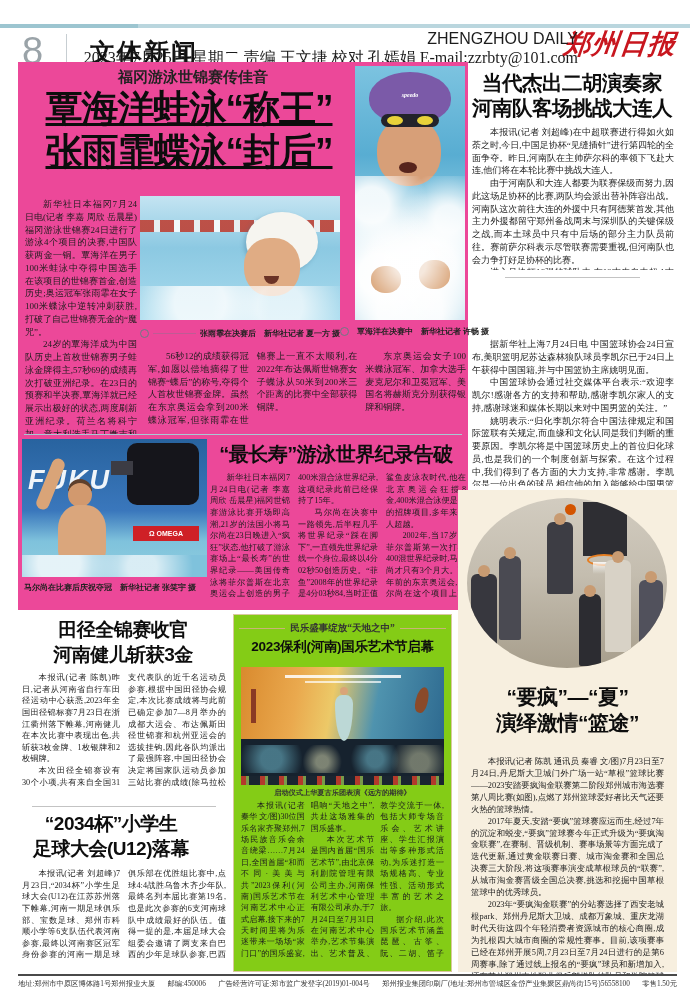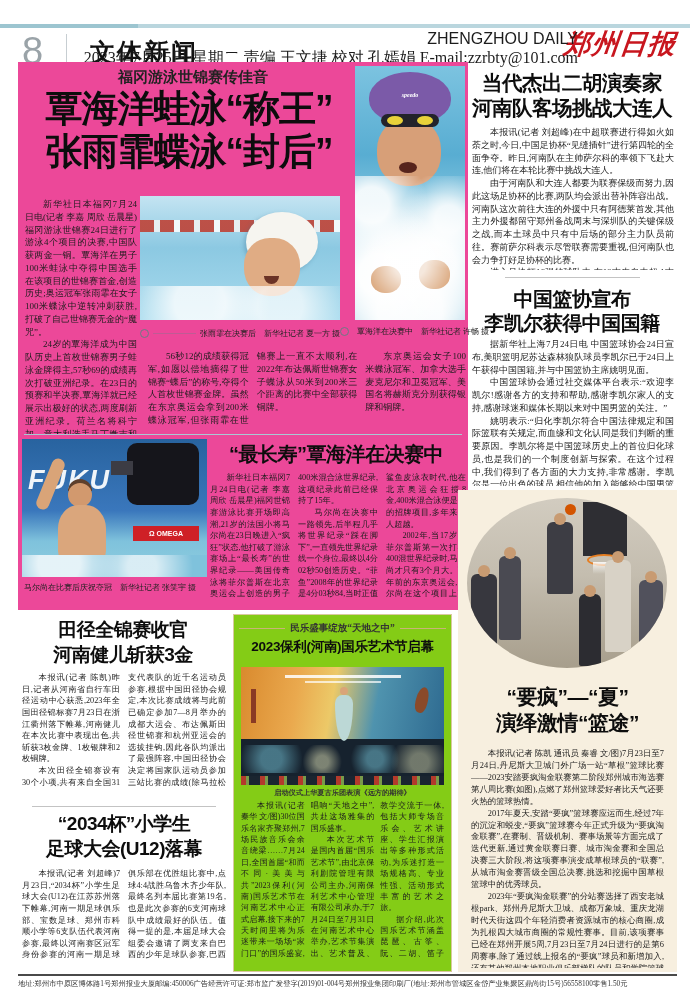--- a/index.html
+++ b/index.html
@@ -13,29 +13,29 @@
   .pagenum{left:22px;top:32px;font-size:38px;line-height:1;color:#9aa3a8;font-weight:400;}
   .head-divider{left:66px;top:34px;width:1px;height:34px;background:#c7ced2;}
   .section-title{left:90px;top:36px;font-size:25px;font-weight:700;color:#111;letter-spacing:2px;}
   .logo-cn{right:14px;top:26px;font-size:27px;font-weight:900;color:#c8161e;
            font-style:italic;letter-spacing:1px;transform:skewX(-6deg);}
   .mast-texts{right:112px;top:30px;text-align:right;}
   
   .mainblk{left:18px;top:62px;width:450px;height:548px;background:#ec4899;}
   .kicker{left:20px;top:6px;width:310px;text-align:center;font-size:15px;font-weight:700;color:#222;}
   .bigh{left:0;top:26px;width:342px;text-align:center;font-weight:900;font-size:37px;line-height:1.16;
-        letter-spacing:-1px;color:#0d0d0d;}
+        letter-spacing:-1px;color:#0d0d0d;text-decoration:underline;}
   .txt{font-size:9px;line-height:1.42;text-align:justify;overflow:hidden;}
   .txt p{margin:0;text-indent:2em;}
   .cols3{column-count:3;column-gap:8px;}
   .cols2{column-count:2;column-gap:8px;}
   .caprow{display:flex;align-items:center;height:14px;}
   .capmark{width:7px;height:7px;border:1px solid #6d7b84;border-radius:50%;flex:none;}
   .capline{flex:1;height:1px;background:rgba(110,130,140,.35);margin:0 4px;}
-  .captext{font-size:8px;font-weight:400;color:#222;white-space:nowrap;}
+  .captext{font-size:8px;font-weight:700;color:#222;white-space:nowrap;}
   .divider-blue{height:1px;background:#a9c9d4;}
   .rec-title{font-weight:900;font-size:20px;text-align:center;color:#0d0d0d;letter-spacing:-0.5px;}
   
   .photo{overflow:hidden;}
   .photo-tan{background:
      radial-gradient(circle at 22% 82%,rgba(255,255,255,.95) 0 9%,transparent 32%),
      radial-gradient(circle at 72% 78%,rgba(255,255,255,.9) 0 10%,transparent 34%),
      radial-gradient(circle at 50% 96%,rgba(255,255,255,.95) 0 13%,transparent 42%),
      linear-gradient(180deg,#7cc3e0 0%,#58add2 35%,#9ed4e8 68%,#63b3d3 100%);}
   .tan-cap{position:absolute;top:6px;left:14px;width:82px;height:52px;background:#7b5aa8;
@@ -118,21 +118,21 @@
   .ltitle{font-weight:900;text-align:center;color:#0d0d0d;line-height:1.3;letter-spacing:-0.5px;}
   .midbox{left:233px;top:614px;width:219px;height:358px;background:#84cc16;border:1px solid #d9c99e;
           box-sizing:border-box;}
   .mkicker{display:flex;align-items:center;margin-top:7px;}
   .mkicker .ln{flex:1;height:1px;background:#c9b477;margin:0 5px;}
   .mkicker .t{font-size:9.5px;font-weight:700;color:#333;white-space:nowrap;}
   .mtitle{text-align:center;font-weight:900;font-size:13.5px;letter-spacing:-0.3px;color:#0d0d0d;margin-top:3px;}
   .mcaption{text-align:center;font-size:7.2px;font-weight:700;color:#333;}
   
   .footline{left:18px;right:13px;top:974px;height:2px;background:#4a4a4a;}
-  .footrow{left:18px;right:13px;top:979px;display:flex;
+  .footrow{left:18px;right:13px;top:979px;display:flex;justify-content:space-between;
            font-size:7.3px;color:#333;}
 </style>
 </head>
 <body>
 
 <div class="page">
 
   <div class="abs topbar"></div>
   <div class="abs topbar-accent"></div>
   <div class="abs pagenum sans">8</div>
@@ -201,44 +201,40 @@
           <i></i>
         </div>
       <div class="fuku-arm"></div>
       <div class="fuku-hair"></div>
       <div class="fuku-head"></div>
       <div class="fuku-torso"></div>
       <div class="fuku-omega">Ω OMEGA</div>
       <div class="fuku-water"></div>
     </div>
     <div class="abs captext" style="left:6px;top:520px;width:230px;text-align:left;">马尔尚在比赛后庆祝夺冠　新华社记者 张笑宇 摄</div>
-    <div class="abs rec-title sans" style="left:190px;top:379px;width:256px;">“最长寿”覃海洋在决赛中</div>
+    <div class="abs rec-title sans" style="left:190px;top:379px;width:256px;">“最长寿”游泳世界纪录告破</div>
     <div class="abs txt cols3" style="left:192px;top:410px;width:256px;height:132px;font-size:8.2px;">
         <p>新华社日本福冈7月24日电(记者 李嘉 周欣 岳晨星)福冈世锦赛游泳比赛开场即高潮,21岁的法国小将马尔尚在23日晚进入“疯狂”状态,他打破了游泳赛场上“最长寿”的世界纪录——美国传奇泳将菲尔普斯在北京奥运会上创造的男子400米混合泳世界纪录,这项纪录此前已经保持了15年。</p>
         <p>马尔尚在决赛中一路领先,后半程几乎将世界纪录“踩在脚下”,一直领先世界纪录线一个身位,最终以4分02秒50创造历史。“菲鱼”2008年的世界纪录是4分03秒84,当时正值鲨鱼皮泳衣时代,他在北京奥运会狂揽8金,400米混合泳便是他的招牌项目,多年来无人超越。</p>
         <p>2002年,当17岁的菲尔普斯第一次打破400混世界纪录时,马尔尚才只有3个月大。两年前的东京奥运会,马尔尚在这个项目上获得第六名,此后他成为传奇教练鲍曼的弟子,鲍曼正是菲尔普斯当年的教练。成为“菲鱼”的同门师弟后,打破400混的世界纪录就成了马尔尚的目标。在去年的布达佩斯世锦赛上,他游出4分04秒28,已经是最接近这项世界纪录的人。</p>
       </div>
   </div>
 
   <div class="abs rtitle sans" style="left:470px;top:70px;width:204px;font-size:20.5px;">
     <div>当代杰出二胡演奏家</div>
     <div>河南队客场挑战大连人</div>
   </div>
   <div class="abs txt" style="left:472px;top:126px;width:202px;height:144px;">
       <p>本报讯(记者 刘超峰)在中超联赛进行得如火如荼之时,今日,中国足协杯“见缝插针”进行第四轮的全面争夺。昨日,河南队在主帅萨尔科的率领下飞赴大连,他们将在本轮比赛中挑战大连人。</p>
       <p>由于河南队和大连人都要为联赛保级而努力,因此这场足协杯的比赛,两队均会派出替补阵容出战。河南队这次前往大连的外援中只有阿德莱首发,其他主力外援都留守郑州备战周末与深圳队的关键保级之战,而本土球员中只有中后场的部分主力队员前往。赛前萨尔科表示尽管联赛需要重视,但河南队也会力争打好足协杯的比赛。</p>
       <p>进入足协杯16强的球队中,有12支来自中超,1支中甲球队和2支中乙球队。16支队伍将捉对厮杀,以单场淘汰的方式产生8强。</p>
     </div>
 
   <div class="abs divider-gray" style="left:505px;top:277px;width:135px;"></div>
 
-  <div class="abs rtitle sans" style="left:470px;top:287px;width:204px;font-size:20px;">
-    <div>中国篮协宣布</div>
-    <div>李凯尔获得中国国籍</div>
-  </div>
   <div class="abs txt" style="left:472px;top:338px;width:202px;height:148px;">
       <p>据新华社上海7月24日电 中国篮球协会24日宣布,美职篮明尼苏达森林狼队球员李凯尔已于24日上午获得中国国籍,并与中国篮协主席姚明见面。</p>
       <p>中国篮球协会通过社交媒体平台表示:“欢迎李凯尔!感谢各方的支持和帮助,感谢李凯尔家人的支持,感谢球迷和媒体长期以来对中国男篮的关注。”</p>
       <p>姚明表示:“归化李凯尔符合中国法律规定和国际篮联有关规定,而血缘和文化认同是我们判断的重要原因。李凯尔将是中国篮球历史上的首位归化球员,也是我们的一个制度创新与探索。在这个过程中,我们得到了各方面的大力支持,非常感谢。李凯尔是一位出色的球员,相信他的加入能够给中国男篮带来帮助。”</p>
     </div>
 
   <div class="abs cream">
     <div class="abs oval">
       <div class="hoop-bb"></div>
       <div class="hoop-ring"></div>
@@ -248,39 +244,39 @@
       <div class="plyr" style="top:58px;left:32px;width:22px;height:84px;background:#4a4a52;"></div>
       <div class="plyr" style="top:76px;left:4px;width:26px;height:86px;background:#37373e;"></div>
       <div class="plyr" style="top:62px;right:36px;width:26px;height:92px;background:#d8d2c6;"></div>
       <div class="plyr" style="top:82px;right:4px;width:24px;height:84px;background:#51515c;"></div>
       <div class="plyr" style="top:96px;left:112px;width:22px;height:72px;background:#2c2c31;"></div>
     </div>
     <div class="abs rtitle sans" style="left:0;top:194px;width:219px;font-size:21px;">
       <div>“要疯”—“夏”</div>
       <div>演绎激情“篮途”</div>
     </div>
-    <div class="abs txt" style="left:13px;top:258px;width:193px;height:220px;font-size:8.4px;">
+    <div class="abs txt" style="left:13px;top:266px;width:193px;height:220px;font-size:8.4px;">
         <p>本报讯(记者 陈凯 通讯员 秦睿 文/图)7月23日至7月24日,丹尼斯大卫城门外广场一站“草根”篮球比赛——2023安踏要疯淘金联赛第二阶段郑州城市海选赛第八周比赛(如图),点燃了郑州篮球爱好者比天气还要火热的篮球热情。</p>
         <p>2017年夏天,安踏“要疯”篮球赛应运而生,经过7年的沉淀和蜕变,“要疯”篮球赛今年正式升级为“要疯淘金联赛”,在赛制、晋级机制、赛事场景等方面完成了迭代更新,通过黄金联赛日赛、城市淘金赛和全国总决赛三大阶段,将这项赛事演变成草根球员的“联赛”,从城市淘金赛晋级全国总决赛,挑选和挖掘中国草根篮球中的优秀球员。</p>
         <p>2023年“要疯淘金联赛”的分站赛选择了西安老城根park、郑州丹尼斯大卫城、成都万象城、重庆龙湖时代天街这四个年轻消费者资源城市的核心商圈,成为扎根四大城市商圈的常规性赛事。目前,该项赛事已经在郑州开展5周,7月23日至7月24日进行的是第6周赛事,除了通过线上报名的“要疯”球员和新增加入,还有其他郑州本地职业俱乐部梯队的队员和学院篮球员参与,李宁杰以及资深球探报名参与,几位草根球员的精彩对决将赛事氛围推向了高潮,演绎出“要疯”一“夏”的激情“篮途”。</p>
       </div>
   </div>
 
   <div class="abs ltitle sans" style="left:18px;top:618px;width:210px;font-size:19px;">
     <div>田径全锦赛收官</div>
     <div>河南健儿斩获3金</div>
   </div>
   <div class="abs txt cols2" style="left:22px;top:672px;width:204px;height:128px;font-size:8.2px;">
       <p>本报讯(记者 陈凯)昨日,记者从河南省自行车田径运动中心获悉,2023年全国田径锦标赛7月23日在浙江衢州落下帷幕,河南健儿在本次比赛中表现出色,共斩获3枚金牌、1枚银牌和2枚铜牌。</p>
       <p>本次田径全锦赛设有30个小项,共有来自全国31支代表队的近千名运动员参赛,根据中国田径协会规定,本次比赛成绩将与此前已确定参加7—8月举办的成都大运会、布达佩斯田径世锦赛和杭州亚运会的选拔挂钩,因此各队均派出了最强阵容,中国田径协会决定将国家队运动员参加三站比赛的成绩(除马拉松项目)带入浙江衢州田径全锦赛。</p>
     </div>
 
   <div class="abs divider-gray" style="left:32px;top:806px;width:184px;"></div>
 
-  <div class="abs ltitle sans" style="left:19px;top:812px;width:210px;font-size:19px;">
+  <div class="abs ltitle sans" style="left:6px;top:812px;width:210px;font-size:19px;">
     <div>“2034杯”小学生</div>
     <div>足球大会(U12)落幕</div>
   </div>
   <div class="abs txt cols2" style="left:22px;top:868px;width:204px;height:96px;font-size:8.2px;">
       <p>本报讯(记者 刘超峰)7月23日,“2034杯”小学生足球大会(U12)在江苏苏州落下帷幕,河南一期足球俱乐部、宝数足球、郑州市科顺小学等6支队伍代表河南参赛,最终以河南赛区冠军身份参赛的河南一期足球俱乐部在优胜组比赛中,点球4:4战胜乌鲁木齐少年队,最终名列本届比赛第19名,也是此次参赛的6支河南球队中成绩最好的队伍。值得一提的是,本届足球大会组委会邀请了两支来自巴西的少年足球队参赛,巴西的思路、技术也让河南的小球员们过了一把与外国球队过招的瘾。</p>
     </div>
 
   <div class="abs midbox">
     <div class="mkicker">
       <span class="ln"></span>

